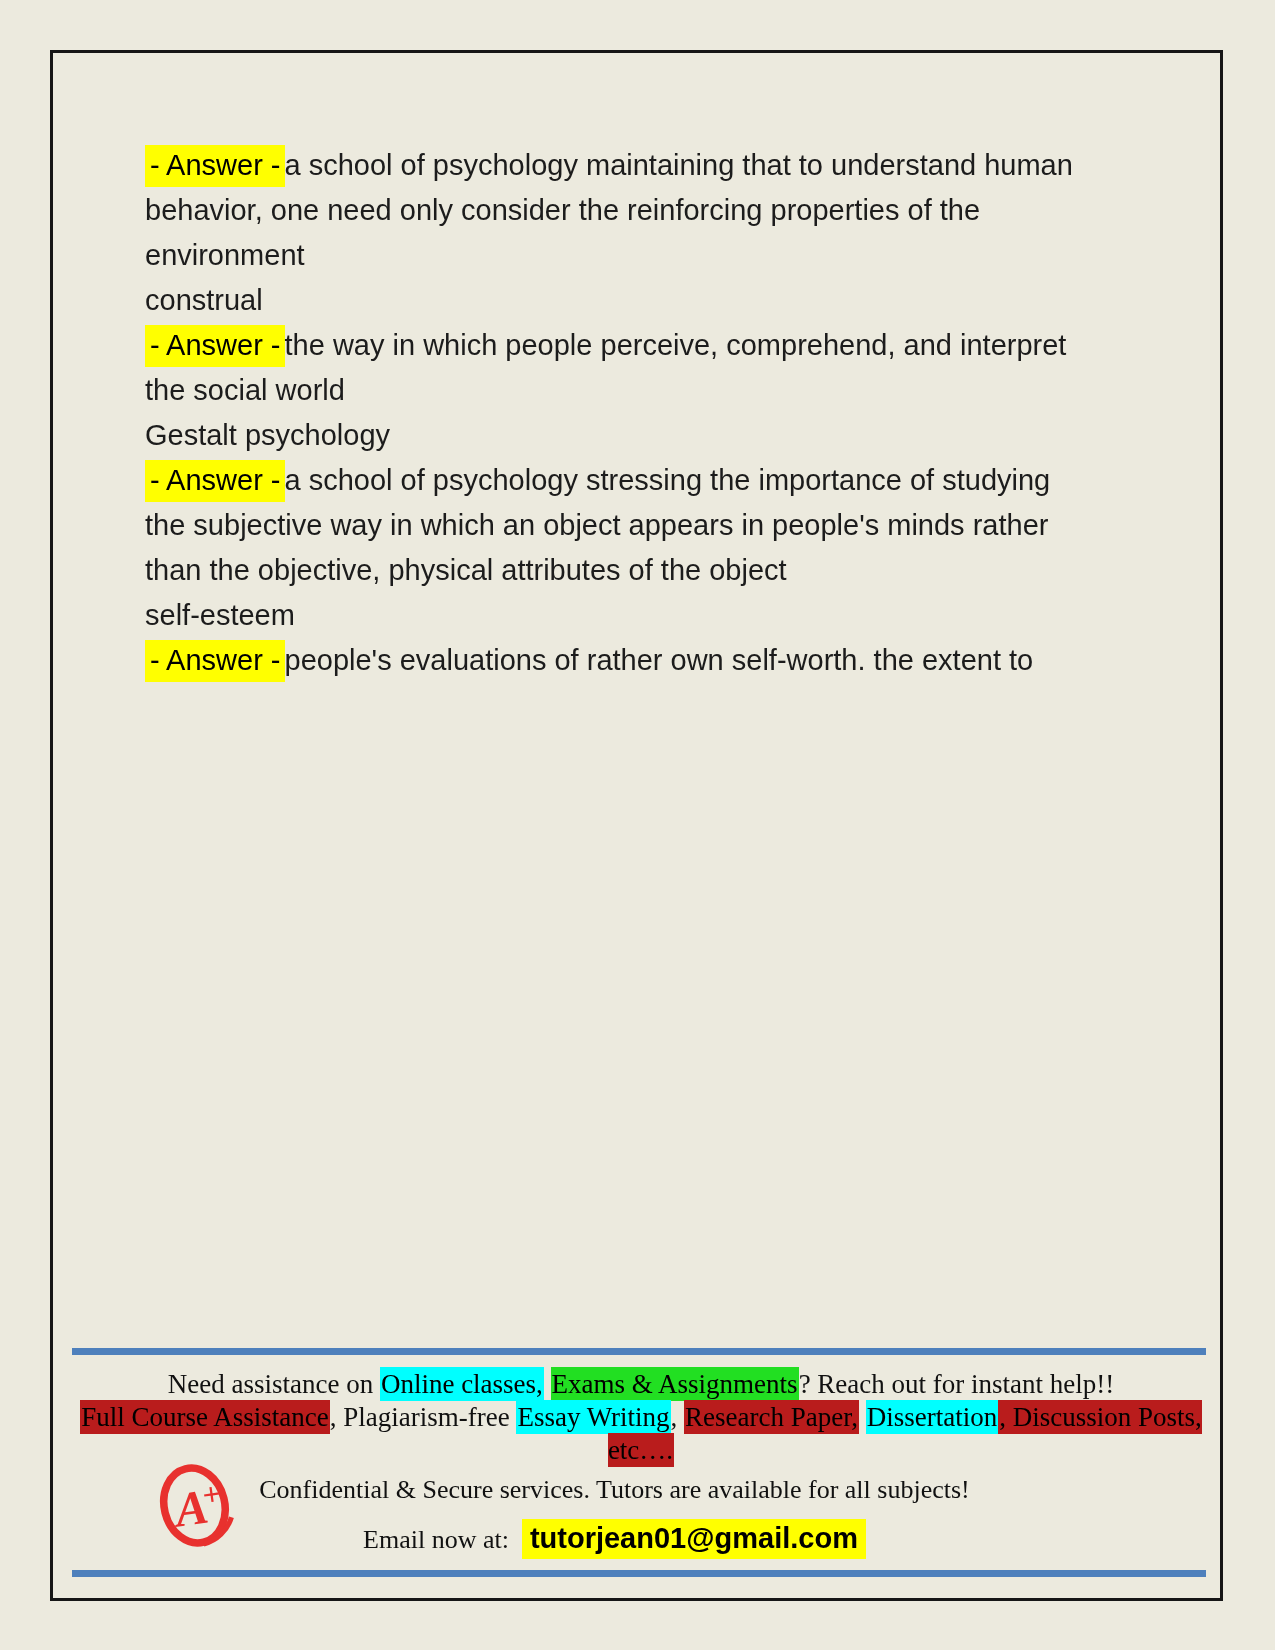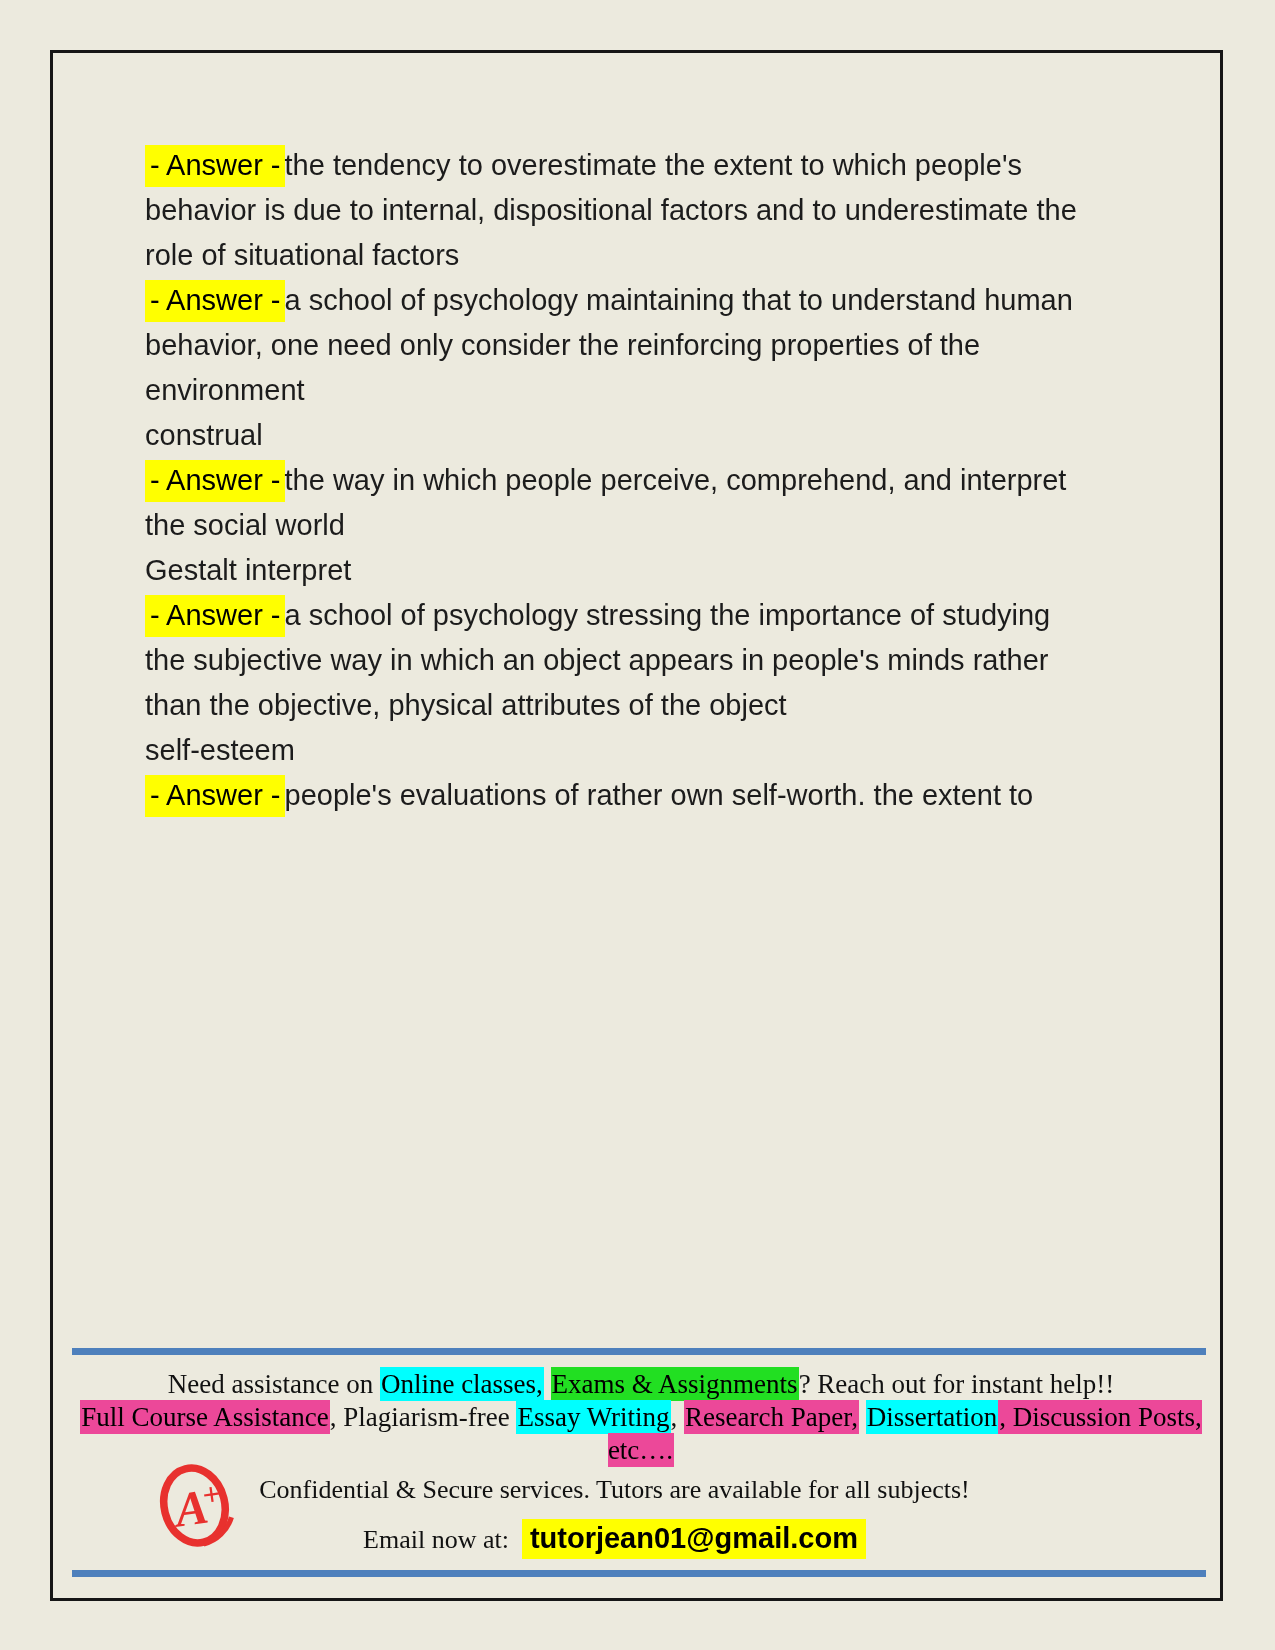--- a/index.html
+++ b/index.html
@@ -51,21 +51,21 @@
     position:absolute;
     left:62px; right:55px;
     top:1368px;
     text-align:center;
     font-family:"Liberation Serif", serif;
     font-size:27px;
     line-height:33px;
     color:#111;
   }
   .footer-ad p{margin:0;}
-  .hl-yellow{background:#ec4899; padding:2px 1px;text-align:center;}
+  .hl-yellow{background:#b91c1c; padding:2px 1px;text-align:center;}
   .hl-cyan{background:#00ffff; padding:2px 1px;}
   .hl-green{background:#22df22; padding:2px 1px;}
   .hl-none{background:transparent;}
   .brand-row{
     position:absolute;
     left:155px; top:1460px; right:155px;
     display:flex;
     align-items:flex-start;
   }
   .logo{
@@ -94,28 +94,27 @@
 </style>
 </head>
 <body>
 
 <div class="page">
 
   <div class="frame"></div>
 
   <div class="content">
 
-    <p class="answer"><mark class="hl-prefix">- Answer -</mark><span>the tendency to overestimate the extent to which people's behavior is due to internal, dispositional factors and to underestimate the role of situational factors</span></p>
 
     <p class="answer"><mark class="hl-prefix">- Answer -</mark><span>a school of psychology maintaining that to understand human behavior, one need only consider the reinforcing properties of the environment</span></p>
 
     <p class="term">construal</p>
     <p class="answer"><mark class="hl-prefix">- Answer -</mark><span>the way in which people perceive, comprehend, and interpret the social world</span></p>
 
-    <p class="term">Gestalt interpret</p>
+    <p class="term">Gestalt psychology</p>
     <p class="answer"><mark class="hl-prefix">- Answer -</mark><span>a school of psychology stressing the importance of studying the subjective way in which an object appears in people's minds rather than the objective, physical attributes of the object</span></p>
 
     <p class="term">self-esteem</p>
     <p class="answer"><mark class="hl-prefix">- Answer -</mark><span>people's evaluations of rather own self-worth. the extent to</span></p>
 
   </div>
 
   <div class="rule rule-top"></div>
 
   <div class="footer-ad">

